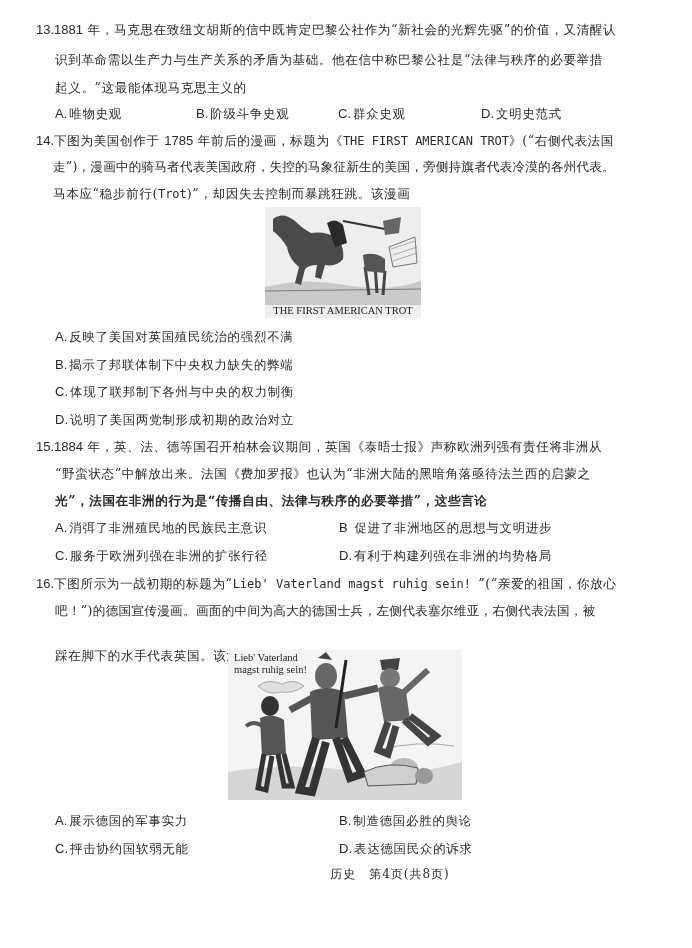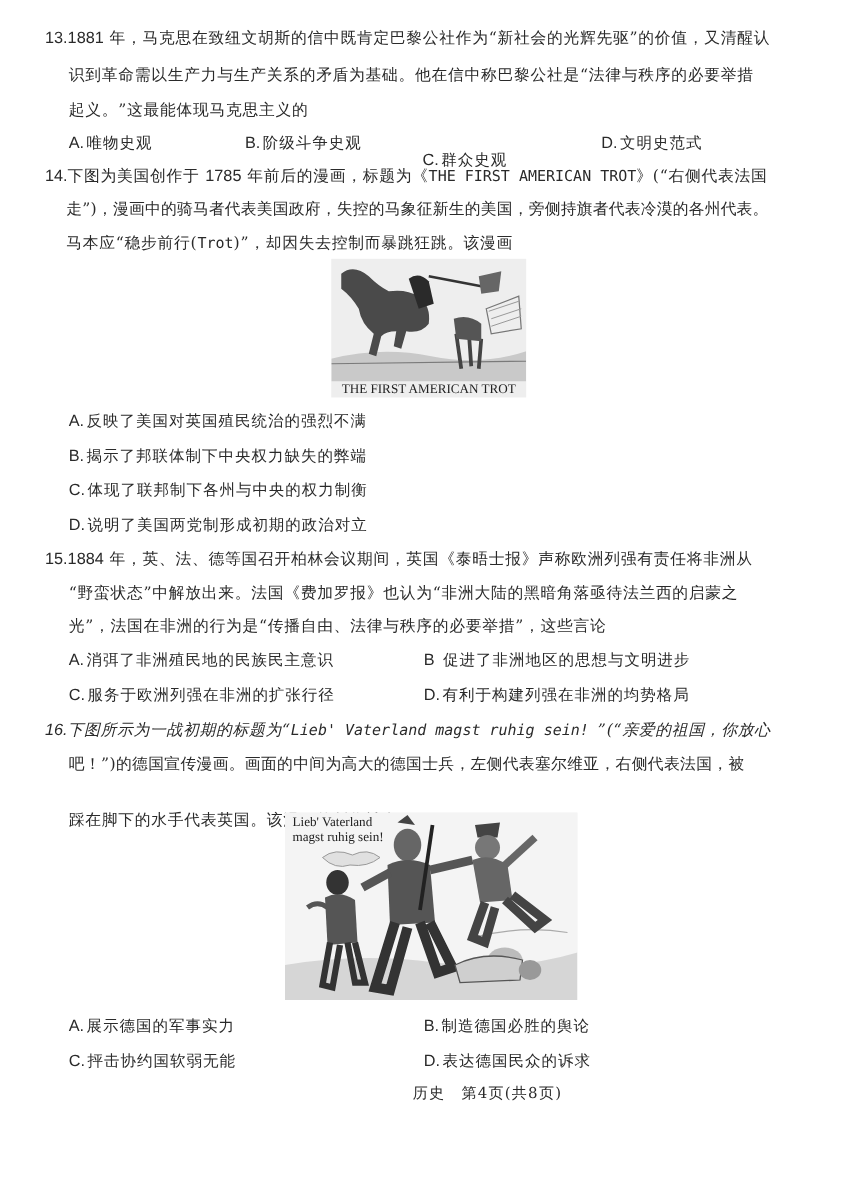--- a/index.html
+++ b/index.html
@@ -18,21 +18,21 @@
 <body>
 
 <div>
   <div class="line" style="left:36px; top:22px;">
     <span class="qnum">13.</span><span class="qnum">1881</span><span> 年，马克思在致纽文胡斯的信中既肯定巴黎公社作为“新社会的光辉先驱”的价值，又清醒认</span>
   </div>
   <div class="line" style="left:55px; top:52px;">识到革命需以生产力与生产关系的矛盾为基础。他在信中称巴黎公社是“法律与秩序的必要举措</div>
   <div class="line" style="left:55px; top:80px;">起义。”这最能体现马克思主义的</div>
   <div class="opt" style="left:55px; top:106px;"><span class="opt-label">A.</span><span>唯物史观</span></div>
   <div class="opt" style="left:196px; top:106px;"><span class="opt-label">B.</span><span>阶级斗争史观</span></div>
-  <div class="opt" style="left:338px; top:120px;"><span class="opt-label">C.</span><span>群众史观</span></div>
+  <div class="opt" style="left:338px; top:106px;"><span class="opt-label">C.</span><span>群众史观</span></div>
   <div class="opt" style="left:481px; top:106px;"><span class="opt-label">D.</span><span>文明史范式</span></div>
 </div>
 
 <div>
   <div class="line" style="left:36px; top:133px;">
     <span class="qnum">14.</span><span>下图为美国创作于 </span><span class="qnum">1785</span><span> 年前后的漫画，标题为《</span><span class="latin">THE FIRST AMERICAN TROT</span><span>》(“右侧代表法国</span>
   </div>
   <div class="line" style="left:53px; top:159px; letter-spacing:0.2px;">走”)，漫画中的骑马者代表美国政府，失控的马象征新生的美国，旁侧持旗者代表冷漠的各州代表。</div>
   <div class="line" style="left:53px; top:186px;">
     <span>马本应“稳步前行(</span><span class="latin">Trot</span><span>)”，却因失去控制而暴跳狂跳。该漫画</span>
@@ -59,29 +59,29 @@
   <div class="opt" style="left:55px; top:357px;"><span class="opt-label">B.</span><span>揭示了邦联体制下中央权力缺失的弊端</span></div>
   <div class="opt" style="left:55px; top:384px;"><span class="opt-label">C.</span><span>体现了联邦制下各州与中央的权力制衡</span></div>
   <div class="opt" style="left:55px; top:412px;"><span class="opt-label">D.</span><span>说明了美国两党制形成初期的政治对立</span></div>
 </div>
 
 <div>
   <div class="line" style="left:36px; top:439px;">
     <span class="qnum">15.</span><span class="qnum">1884</span><span> 年，英、法、德等国召开柏林会议期间，英国《泰晤士报》声称欧洲列强有责任将非洲从</span>
   </div>
   <div class="line" style="left:55px; top:466px;">“野蛮状态”中解放出来。法国《费加罗报》也认为“非洲大陆的黑暗角落亟待法兰西的启蒙之</div>
-  <div class="line" style="left:55px; top:493px;">光”，法国在非洲的行为是“传播自由、法律与秩序的必要举措”，这些言论</div>
+  <div class="line" style="left:55px; top:493px;font-weight:bold;">光”，法国在非洲的行为是“传播自由、法律与秩序的必要举措”，这些言论</div>
   <div class="opt" style="left:55px; top:520px;"><span class="opt-label">A.</span><span>消弭了非洲殖民地的民族民主意识</span></div>
   <div class="opt" style="left:339px; top:520px;"><span class="opt-label">B</span>&nbsp;<span>促进了非洲地区的思想与文明进步</span></div>
   <div class="opt" style="left:55px; top:548px;"><span class="opt-label">C.</span><span>服务于欧洲列强在非洲的扩张行径</span></div>
   <div class="opt" style="left:339px; top:548px;"><span class="opt-label">D.</span><span>有利于构建列强在非洲的均势格局</span></div>
 </div>
 
 <div>
-  <div class="line" style="left:36px; top:576px;font-style:italic;">
+  <div class="line" style="left:36px; top:576px;">
     <span class="qnum">16.</span><span>下图所示为一战初期的标题为“</span><span class="latin">Lieb' Vaterland magst ruhig sein! </span><span>”(“亲爱的祖国，你放心</span>
   </div>
   <div class="line" style="left:55px; top:603px; letter-spacing:0.3px;">吧！”)的德国宣传漫画。画面的中间为高大的德国士兵，左侧代表塞尔维亚，右侧代表法国，被</div>
   <div class="line" style="left:55px; top:648px;">踩在脚下的水手代表英国。该漫画的创作旨在</div>
 
   <div class="cartoon" style="left:228px; top:650px; width:234px; height:150px; background:#f4f4f4;">
     <svg width="234" height="150" viewBox="0 0 234 150">
       <rect x="0" y="0" width="234" height="150" fill="#f4f4f4"></rect>
       <text x="6" y="11" font-family="Liberation Serif, serif" font-size="10.5" fill="#222">Lieb' Vaterland</text>
       <text x="6" y="23" font-family="Liberation Serif, serif" font-size="10.5" fill="#222">magst ruhig sein!</text>

